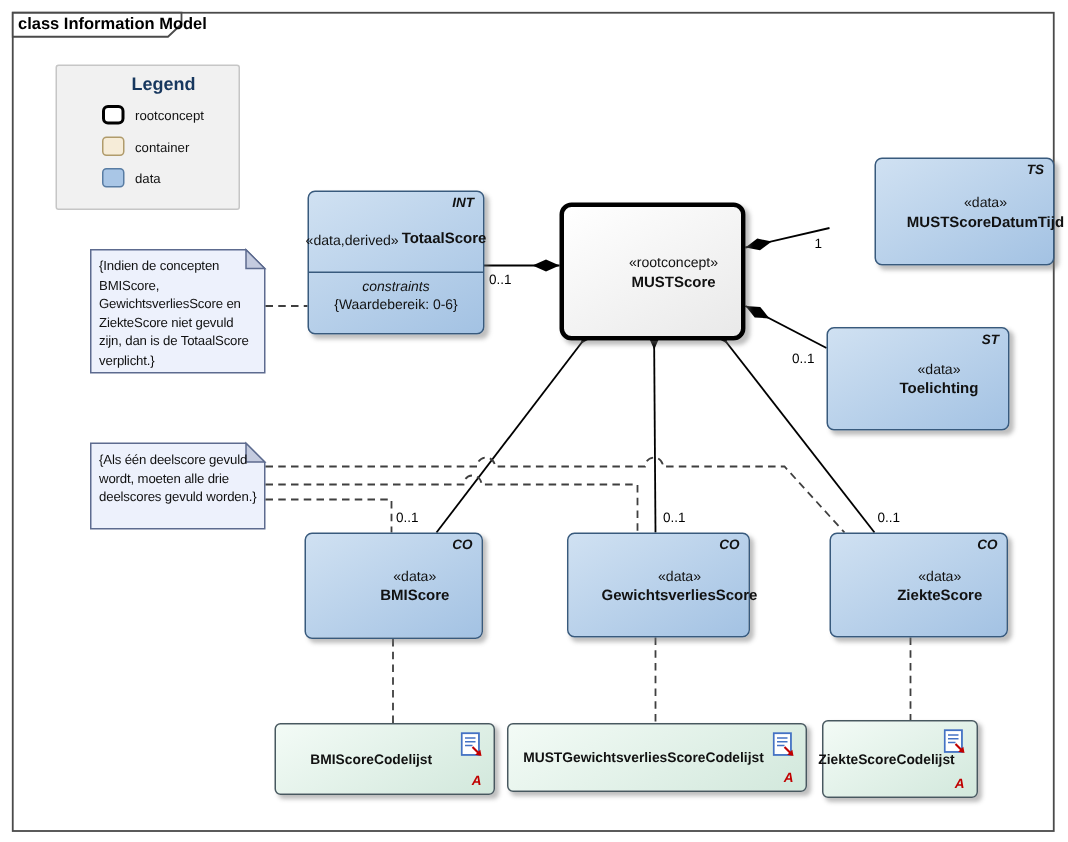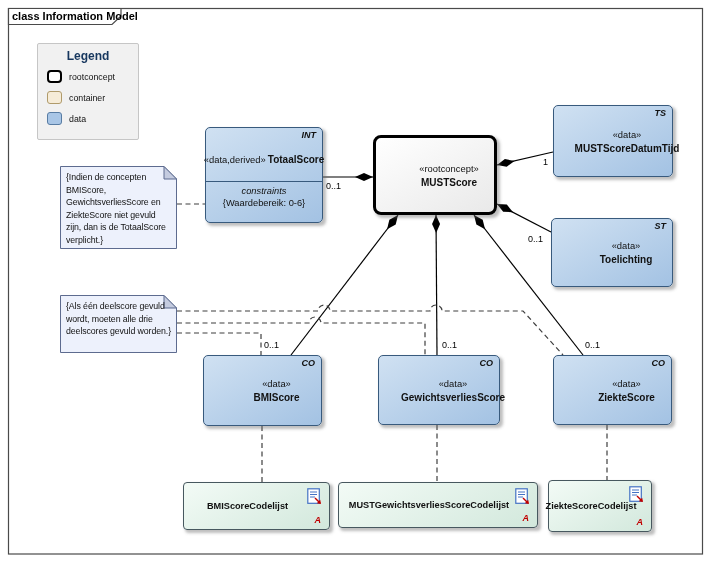--- a/index.html
+++ b/index.html
@@ -1,20 +1,20 @@
 <!DOCTYPE html>
 <html><head>
 <meta charset="utf-8">
 <style>
   html,body{margin:0;padding:0;background:#fff;}
   .canvas{position:relative;width:712px;height:561px;background:#fff;font-family:"Liberation Sans",sans-serif;color:#111;overflow:hidden;}
   svg.wires{position:absolute;left:0;top:0;z-index:1;}
   .frame-title{position:absolute;left:12px;top:10px;z-index:3;font-size:11px;font-weight:bold;color:#000;text-align:right;}
   
-  .legend{position:absolute;left:37px;top:43px;width:100px;height:95px;background:#f1f1f1;border:1px solid #c6c6c6;border-radius:2px;z-index:2;}
+  .legend{position:absolute;left:37px;top:43px;width:100px;height:95px;background:#f1f1f1;border:1px solid #c6c6c6;border-radius:2px;z-index:2;padding-left:21px;}
   .legend-title{text-align:center;font-weight:bold;font-size:12px;color:#17375e;margin-top:5px;}
   .legend-row{display:flex;align-items:center;gap:7px;margin:6px 0 0 9px;height:15px;}
   .legend-label{font-size:8.8px;color:#111;}
   .sw{width:15px;height:13px;border-radius:3px;box-sizing:border-box;}
   .sw-root{background:#fff;border:2.6px solid #000;border-radius:4px;}
   .sw-container{background:#f6ecd8;border:1px solid #b09b6b;}
   .sw-data{background:#a9c6e6;border:1px solid #587ca3;}
   
   .cls{position:absolute;box-sizing:border-box;border:1.2px solid #385a7d;border-radius:5px;
        background:linear-gradient(150deg,#d0e1f2 0%,#a3c2e3 100%);
@@ -104,28 +104,28 @@
     <div class="comp-top">
       <span class="stereo">«data,derived»</span>
       <span class="cname">TotaalScore</span>
     </div>
     <div class="comp-bot">
       <div class="ctitle">constraints</div>
       <div class="cval">{Waardebereik: 0-6}</div>
     </div>
   </div>
 
-  <div class="cls root" style="left:373px;top:135px;width:124px;height:80px;">
+  <div class="cls root" style="left:373px;top:135px;width:124px;height:92px;">
     <div class="body">
       <span class="stereo">«rootconcept»</span>
       <span class="cname">MUSTScore</span>
     </div>
   </div>
 
-  <div class="cls" style="left:553px;top:105px;width:120px;height:72px;">
+  <div class="cls" style="left:583px;top:105px;width:120px;height:72px;">
     <span class="marker">TS</span>
     <div class="body">
       <span class="stereo">«data»</span>
       <span class="cname">MUSTScoreDatumTijd</span>
     </div>
   </div>
 
   <div class="cls" style="left:551px;top:218px;width:122px;height:69px;">
     <span class="marker">ST</span>
     <div class="body">

